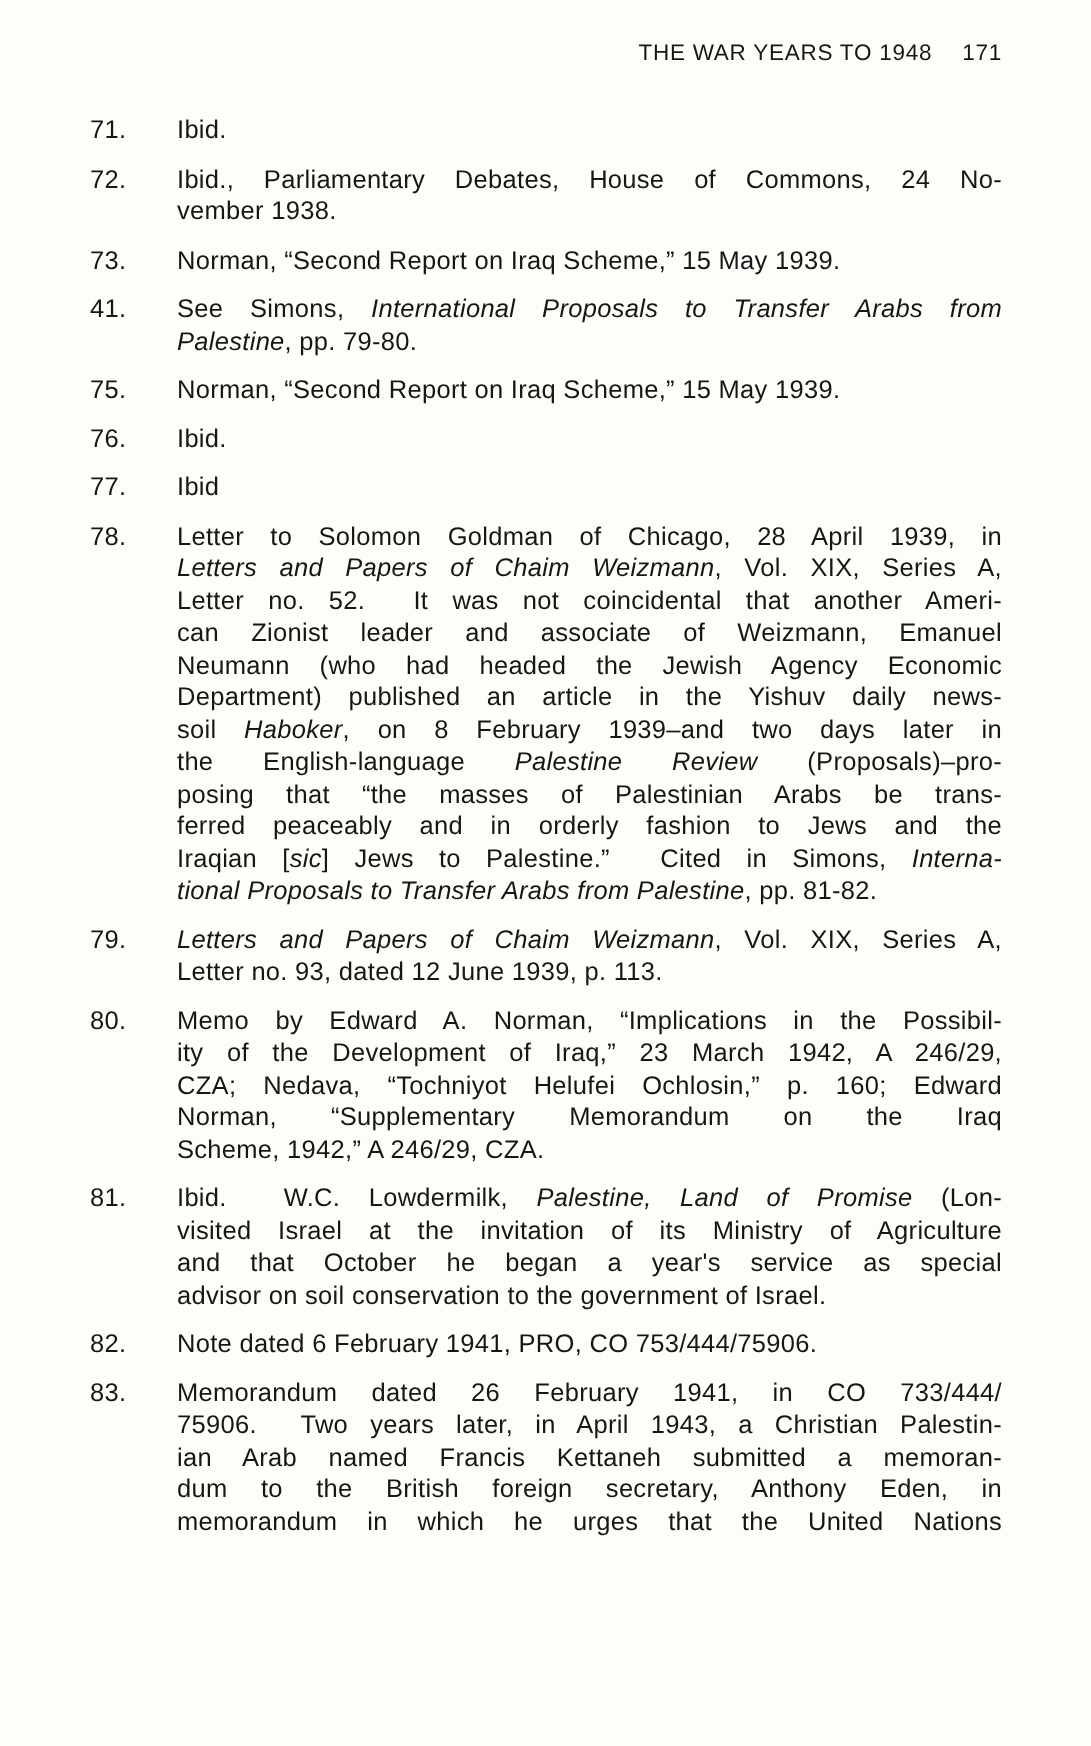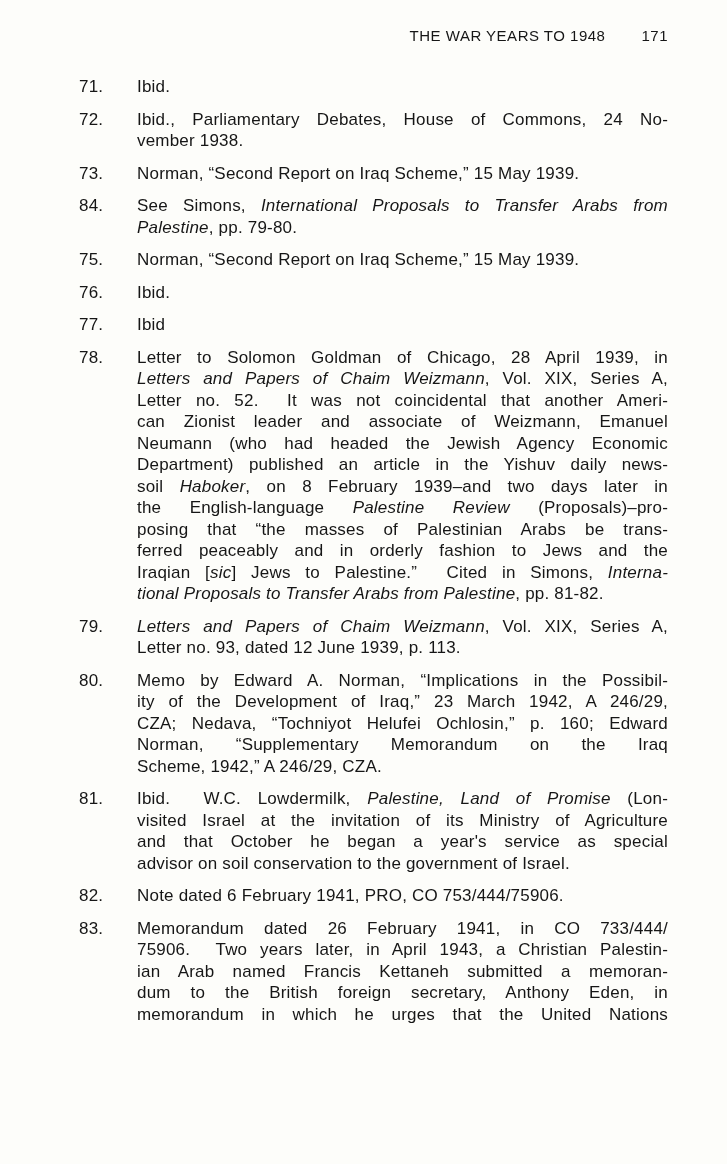--- a/index.html
+++ b/index.html
@@ -12,35 +12,34 @@
     color: #161616;
     font-family: "Liberation Sans", sans-serif;
     overflow: hidden;
   }
   .running-header {
     position: absolute;
     top: 27px;
     right: 59px;
     display: flex;
     align-items: baseline;
-    gap: 36px;
+    gap: 20px;
     font-size: 15px;
     letter-spacing: 0.5px;
     white-space: nowrap;
   }
   .notes {
     position: absolute;
     top: 76px;
     left: 60px;
     width: 608px;
   }
   .note {
     display: flex;
     margin-bottom: 11px;
-    margin-left: 19px;
   }
   .num {
     flex: none;
     width: 58px;
     font-size: 17px;
     line-height: 21.5px;
     letter-spacing: 0.2px;
   }
   .body {
     flex: 1;
@@ -78,21 +77,21 @@
           <div class="line"><span>vember 1938.</span></div>
         </div>
       </div>
       <div class="note">
         <div class="num">73.</div>
         <div class="body">
           <div class="line"><span>Norman, “Second Report on Iraq Scheme,” 15 May 1939.</span></div>
         </div>
       </div>
       <div class="note">
-        <div class="num">84.</div>
+        <div class="num">41.</div>
         <div class="body">
           <div class="line just"><span>See Simons, </span><span class="it">International Proposals to Transfer Arabs from</span></div>
           <div class="line"><span class="it">Palestine</span><span>, pp. 79-80.</span></div>
         </div>
       </div>
       <div class="note">
         <div class="num">75.</div>
         <div class="body">
           <div class="line"><span>Norman, “Second Report on Iraq Scheme,” 15 May 1939.</span></div>
         </div>

